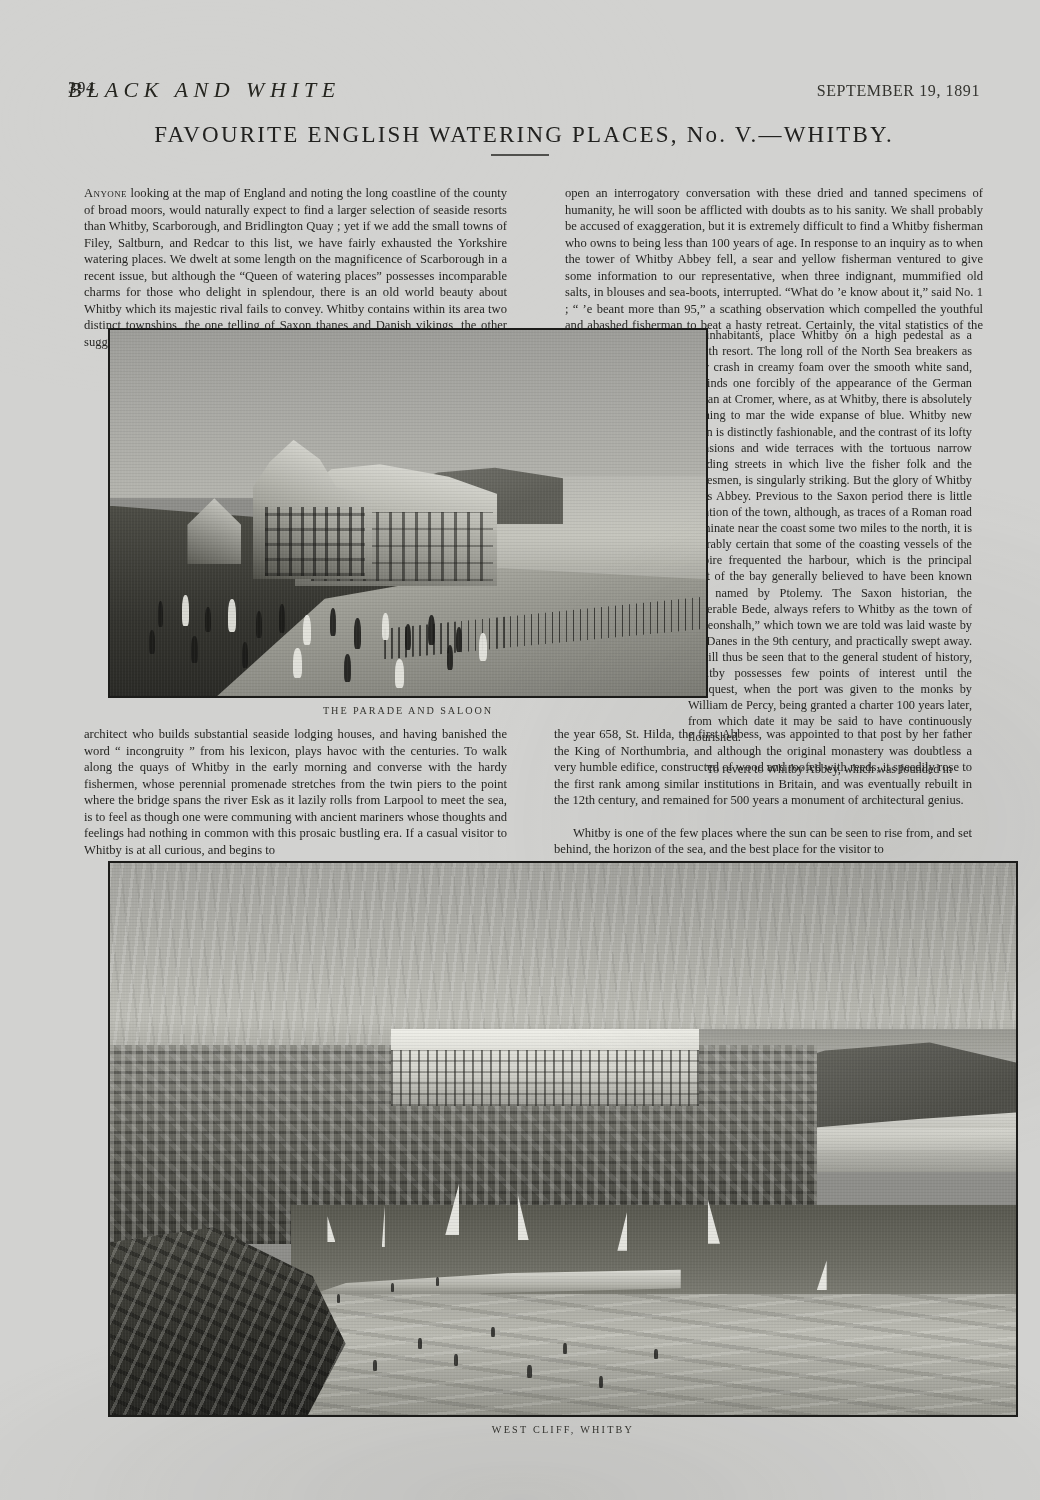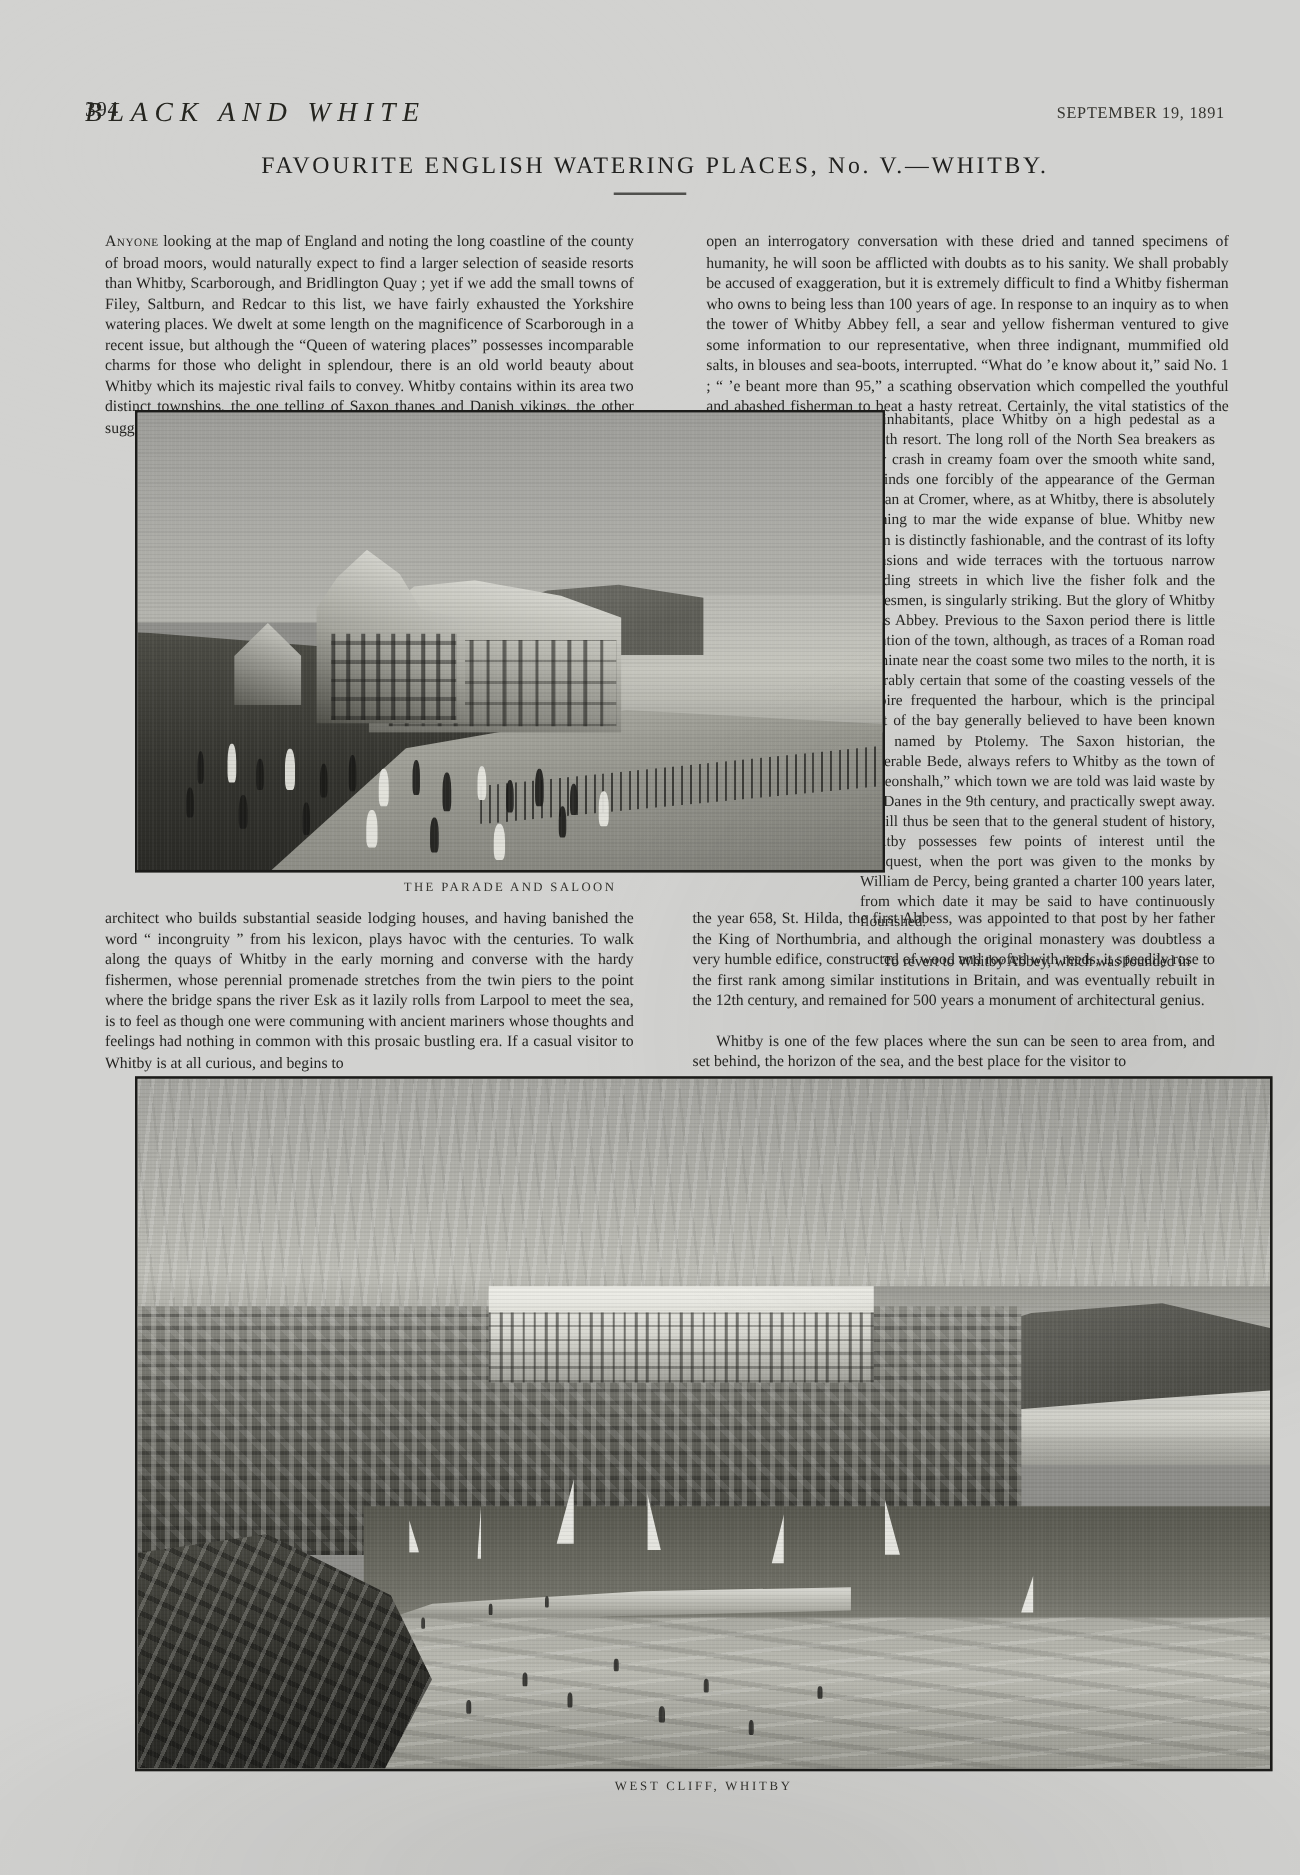--- a/index.html
+++ b/index.html
@@ -55,35 +55,35 @@
     text-align: left;
     font-style: italic;
     font-size: 22px;
     letter-spacing: 5.5px;
     color: #25251f;
   }
   .issue-date {
     position: absolute;
     right: 0;
     top: 4px;
-    font-size: 13px;
+    font-size: 16px;
     letter-spacing: .6px;
     text-transform: uppercase;
     color: #34342f;
     font-family: Liberation Serif, serif;
   }
 
   
   .article-title {
     position: absolute;
     top: 122px;
     left: 68px;
     right: 60px;
     text-align: center;
-    font-size: 19px;
+    font-size: 23px;
     letter-spacing: 2.2px;
     color: #222220;
     white-space: nowrap;
   }
   .title-rule {
     position: absolute;
     top: 154px;
     left: 50%;
     transform: translateX(-50%);
     width: 58px;
@@ -384,21 +384,21 @@
     </div>
     <figcaption class="caption">The Parade and Saloon</figcaption>
   </figure>
 
   <div class="col-text" id="col-left-mid">
     <p>architect who builds substantial seaside lodging houses, and having banished the word “ incongruity ” from his lexicon, plays havoc with the centuries. To walk along the quays of Whitby in the early morning and converse with the hardy fishermen, whose perennial promenade stretches from the twin piers to the point where the bridge spans the river Esk as it lazily rolls from Larpool to meet the sea, is to feel as though one were communing with ancient mariners whose thoughts and feelings had nothing in common with this prosaic bustling era. If a casual visitor to Whitby is at all curious, and begins to</p>
   </div>
 
   <div class="col-text" id="col-right-mid">
     <p>the year 658, St. Hilda, the first Abbess, was appointed to that post by her father the King of Northumbria, and although the original monastery was doubtless a very humble edifice, constructed of wood and roofed with reeds, it speedily rose to the first rank among similar institutions in Britain, and was eventually rebuilt in the 12th century, and remained for 500 years a monument of architectural genius.</p>
-    <p>Whitby is one of the few places where the sun can be seen to area from, and set behind, the horizon of the sea, and the best place for the visitor to</p>
+    <p>Whitby is one of the few places where the sun can be seen to rise from, and set behind, the horizon of the sea, and the best place for the visitor to</p>
   </div>
 
   <figure class="figure" id="fig-westcliff">
     <div class="plate">
       <div class="w-sky"></div>
       <div class="w-seahorizon"></div>
       <div class="w-headland"></div>
       <div class="w-surf"></div>
       <div class="w-town"></div>
       <div class="w-terrace"></div>

